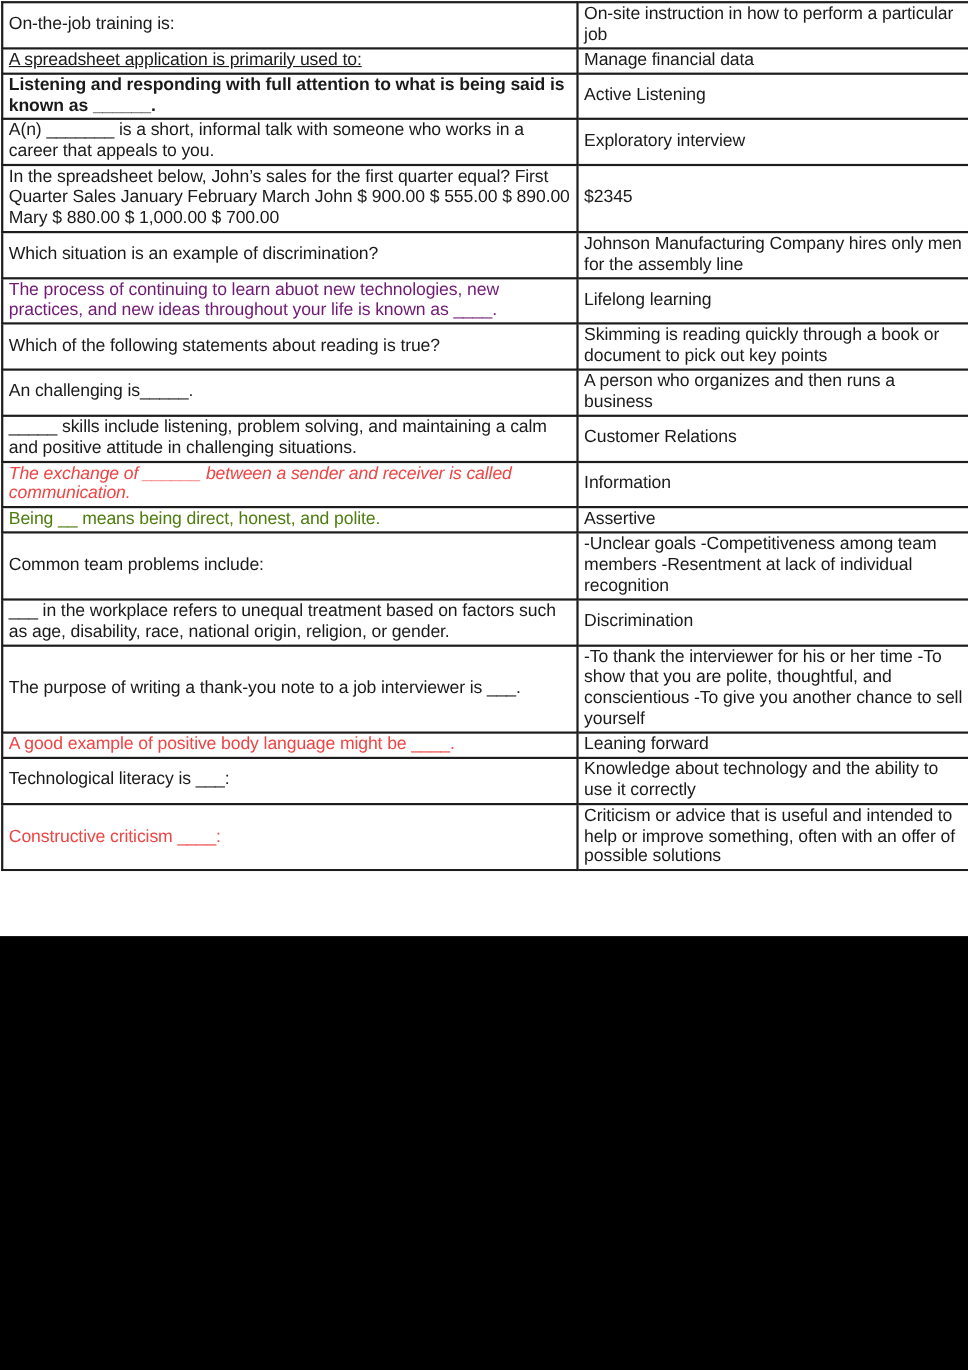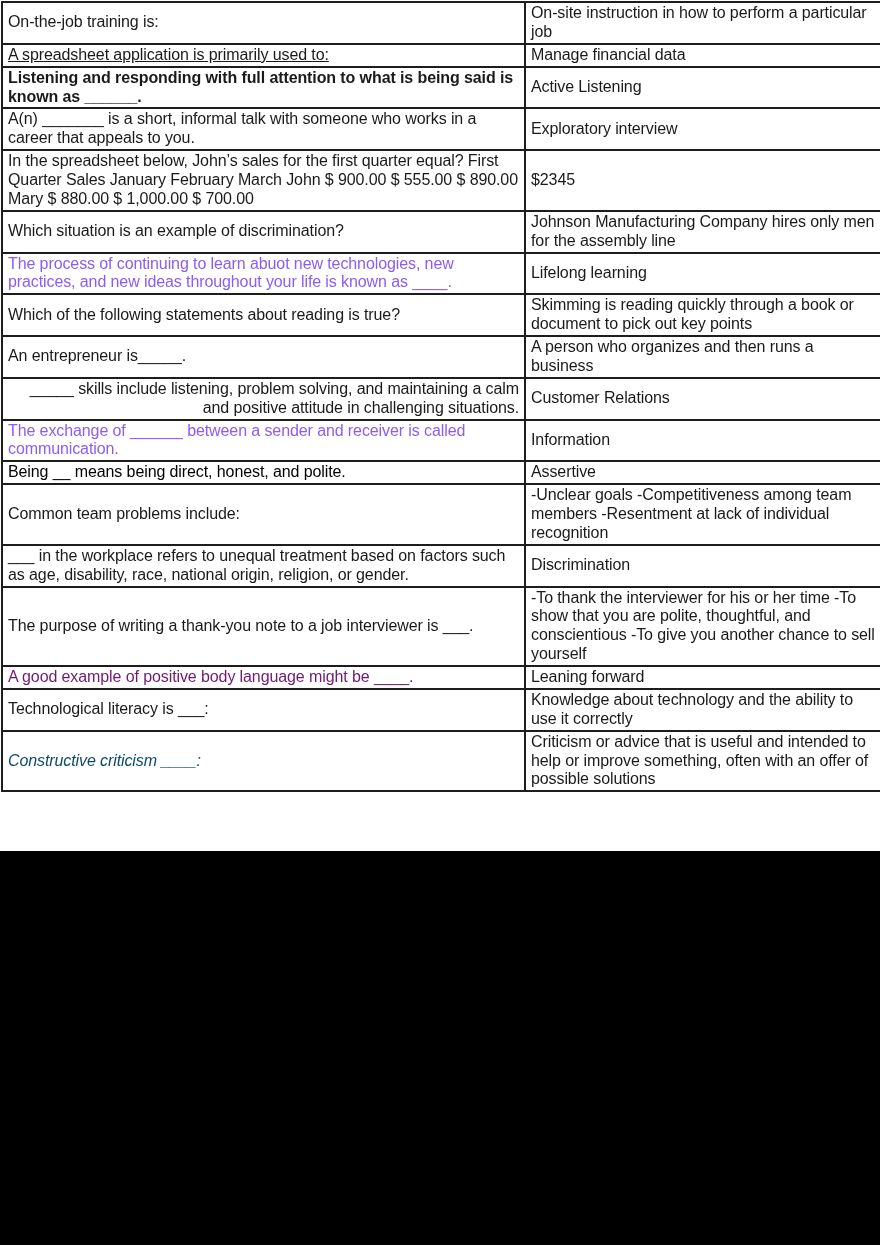--- a/index.html
+++ b/index.html
@@ -64,64 +64,64 @@
         </tr>
         <tr>
           <td class="q-cell" style="border-color: rgb(29, 29, 29); color: rgb(26, 26, 26); border-radius: 26px;">In the spreadsheet below, John’s sales for the first quarter equal? First Quarter Sales January February March John $ 900.00 $ 555.00 $ 890.00 Mary $ 880.00 $ 1,000.00 $ 700.00</td>
           <td class="a-cell" style="border-color: rgb(29, 29, 29); color: rgb(26, 26, 26);">$2345</td>
         </tr>
         <tr>
           <td class="q-cell" style="border-color: rgb(29, 29, 29); color: rgb(26, 26, 26); border-radius: 16px;">Which situation is an example of discrimination?</td>
           <td class="a-cell" style="border-color: rgb(29, 29, 29); color: rgb(26, 26, 26);">Johnson Manufacturing Company hires only men for the assembly line</td>
         </tr>
         <tr>
-          <td class="q-cell" style="border-color: rgb(29, 29, 29); color: #8b5cf6;">The process of continuing to learn abuot new technologies, new practices, and new ideas throughout your life is known as ____.</td>
+          <td class="q-cell" style="border-color: rgb(29, 29, 29); color: #701a75;">The process of continuing to learn abuot new technologies, new practices, and new ideas throughout your life is known as ____.</td>
           <td class="a-cell" style="border-color: rgb(29, 29, 29); color: rgb(26, 26, 26);">Lifelong learning</td>
         </tr>
         <tr>
           <td class="q-cell" style="border-color: rgb(29, 29, 29); color: rgb(26, 26, 26);">Which of the following statements about reading is true?</td>
           <td class="a-cell" style="border-color: rgb(29, 29, 29); color: rgb(26, 26, 26);">Skimming is reading quickly through a book or document to pick out key points</td>
         </tr>
         <tr>
-          <td class="q-cell" style="border-color: rgb(29, 29, 29); color: rgb(26, 26, 26);">An entrepreneur is_____.</td>
+          <td class="q-cell" style="border-color: rgb(29, 29, 29); color: rgb(26, 26, 26);">An challenging is_____.</td>
           <td class="a-cell" style="border-color: rgb(29, 29, 29); color: rgb(26, 26, 26);">A person who organizes and then runs a business</td>
         </tr>
         <tr>
-          <td class="q-cell" style="border-color: rgb(29, 29, 29); color: rgb(26, 26, 26); text-align: right;">_____ skills include listening, problem solving, and maintaining a calm and positive attitude in challenging situations.</td>
+          <td class="q-cell" style="border-color: rgb(29, 29, 29); color: rgb(26, 26, 26);">_____ skills include listening, problem solving, and maintaining a calm and positive attitude in challenging situations.</td>
           <td class="a-cell" style="border-color: rgb(29, 29, 29); color: rgb(26, 26, 26);">Customer Relations</td>
         </tr>
         <tr>
-          <td class="q-cell" style="border-color: rgb(29, 29, 29); color: #8b5cf6;">The exchange of ______ between a sender and receiver is called communication.</td>
+          <td class="q-cell" style="border-color: rgb(29, 29, 29); color: #ef4444; font-style: italic;">The exchange of ______ between a sender and receiver is called communication.</td>
           <td class="a-cell" style="border-color: rgb(29, 29, 29); color: rgb(26, 26, 26);">Information</td>
         </tr>
         <tr>
-          <td class="q-cell" style="border-color: rgb(29, 29, 29); color: #000000;">Being __ means being direct, honest, and polite.</td>
+          <td class="q-cell" style="border-color: rgb(29, 29, 29); color: #4d7c0f;">Being __ means being direct, honest, and polite.</td>
           <td class="a-cell" style="border-color: rgb(29, 29, 29); color: rgb(26, 26, 26);">Assertive</td>
         </tr>
         <tr>
           <td class="q-cell" style="border-color: rgb(29, 29, 29); color: rgb(26, 26, 26);">Common team problems include:</td>
           <td class="a-cell" style="border-color: rgb(29, 29, 29); color: rgb(26, 26, 26);">-Unclear goals -Competitiveness among team members -Resentment at lack of individual recognition</td>
         </tr>
         <tr>
           <td class="q-cell" style="border-color: rgb(29, 29, 29); color: rgb(26, 26, 26);">___ in the workplace refers to unequal treatment based on factors such as age, disability, race, national origin, religion, or gender.</td>
           <td class="a-cell" style="border-color: rgb(29, 29, 29); color: rgb(26, 26, 26);">Discrimination</td>
         </tr>
         <tr>
           <td class="q-cell" style="border-color: rgb(29, 29, 29); color: rgb(26, 26, 26);">The purpose of writing a thank-you note to a job interviewer is ___.</td>
           <td class="a-cell" style="border-color: rgb(29, 29, 29); color: rgb(26, 26, 26);">-To thank the interviewer for his or her time -To show that you are polite, thoughtful, and conscientious -To give you another chance to sell yourself</td>
         </tr>
         <tr>
-          <td class="q-cell" style="border-color: rgb(29, 29, 29); color: #701a75; border-radius: 11px;">A good example of positive body language might be ____.</td>
+          <td class="q-cell" style="border-color: rgb(29, 29, 29); color: #ef4444; border-radius: 11px;">A good example of positive body language might be ____.</td>
           <td class="a-cell" style="border-color: rgb(29, 29, 29); color: rgb(26, 26, 26);">Leaning forward</td>
         </tr>
         <tr>
           <td class="q-cell" style="border-color: rgb(29, 29, 29); color: rgb(26, 26, 26);">Technological literacy is ___:</td>
           <td class="a-cell" style="border-color: rgb(29, 29, 29); color: rgb(26, 26, 26);">Knowledge about technology and the ability to use it correctly</td>
         </tr>
         <tr>
-          <td class="q-cell" style="border-color: rgb(29, 29, 29); color: #0c4a6e; font-style: italic;">Constructive criticism ____:</td>
+          <td class="q-cell" style="border-color: rgb(29, 29, 29); color: #ef4444;">Constructive criticism ____:</td>
           <td class="a-cell" style="border-color: rgb(29, 29, 29); color: rgb(26, 26, 26);">Criticism or advice that is useful and intended to help or improve something, often with an offer of possible solutions</td>
         </tr>
       </tbody>
   </table>
   <div class="spacer"></div>
   <div class="letterbox" style="background: rgb(0, 0, 0);"></div>
 </div>
 
 </body></html>

